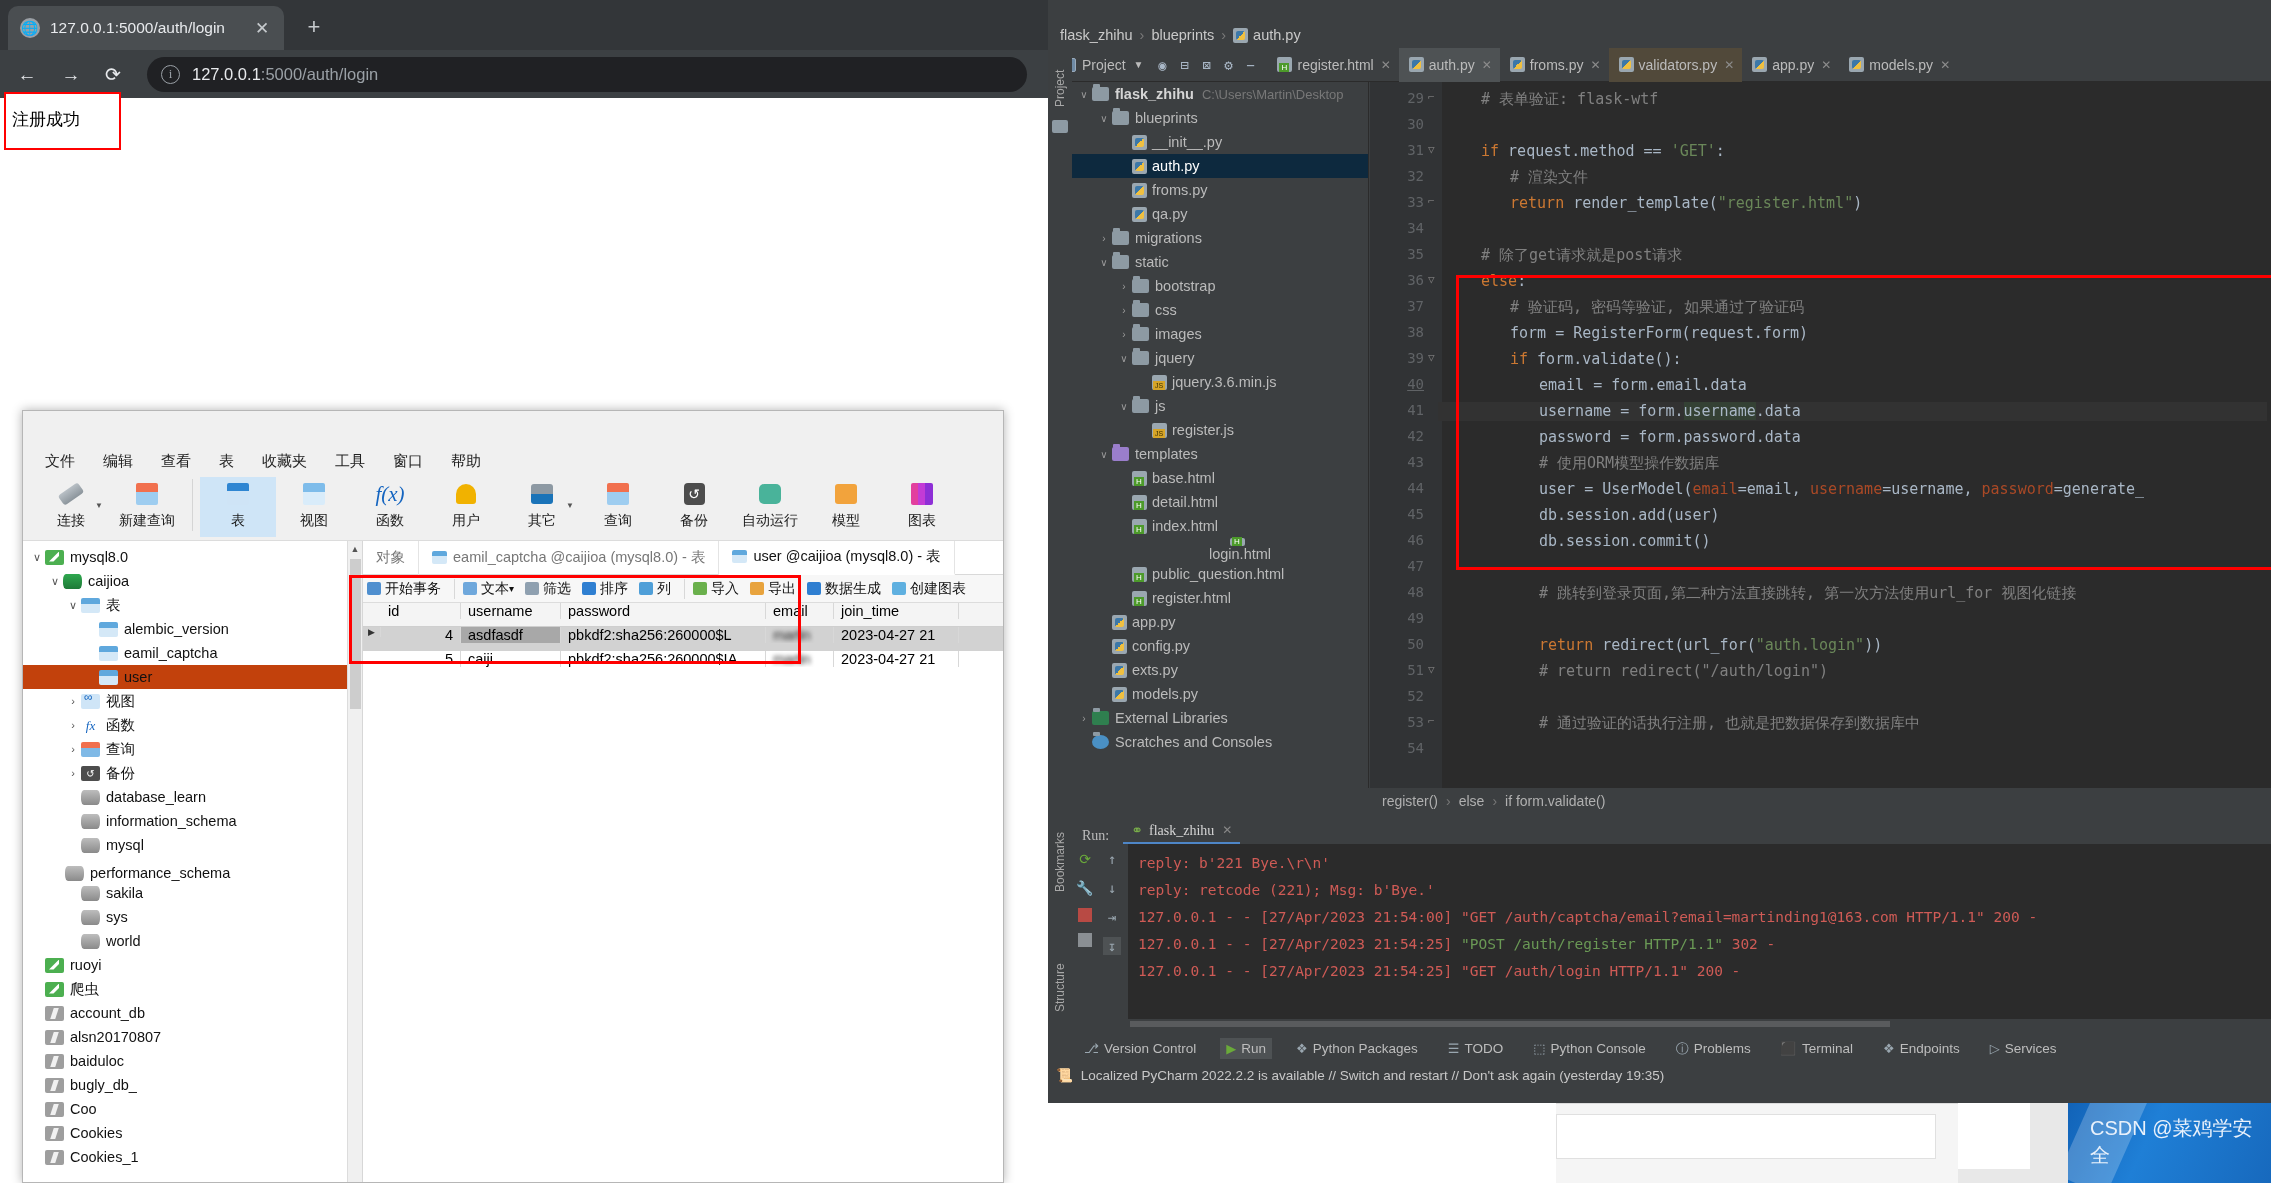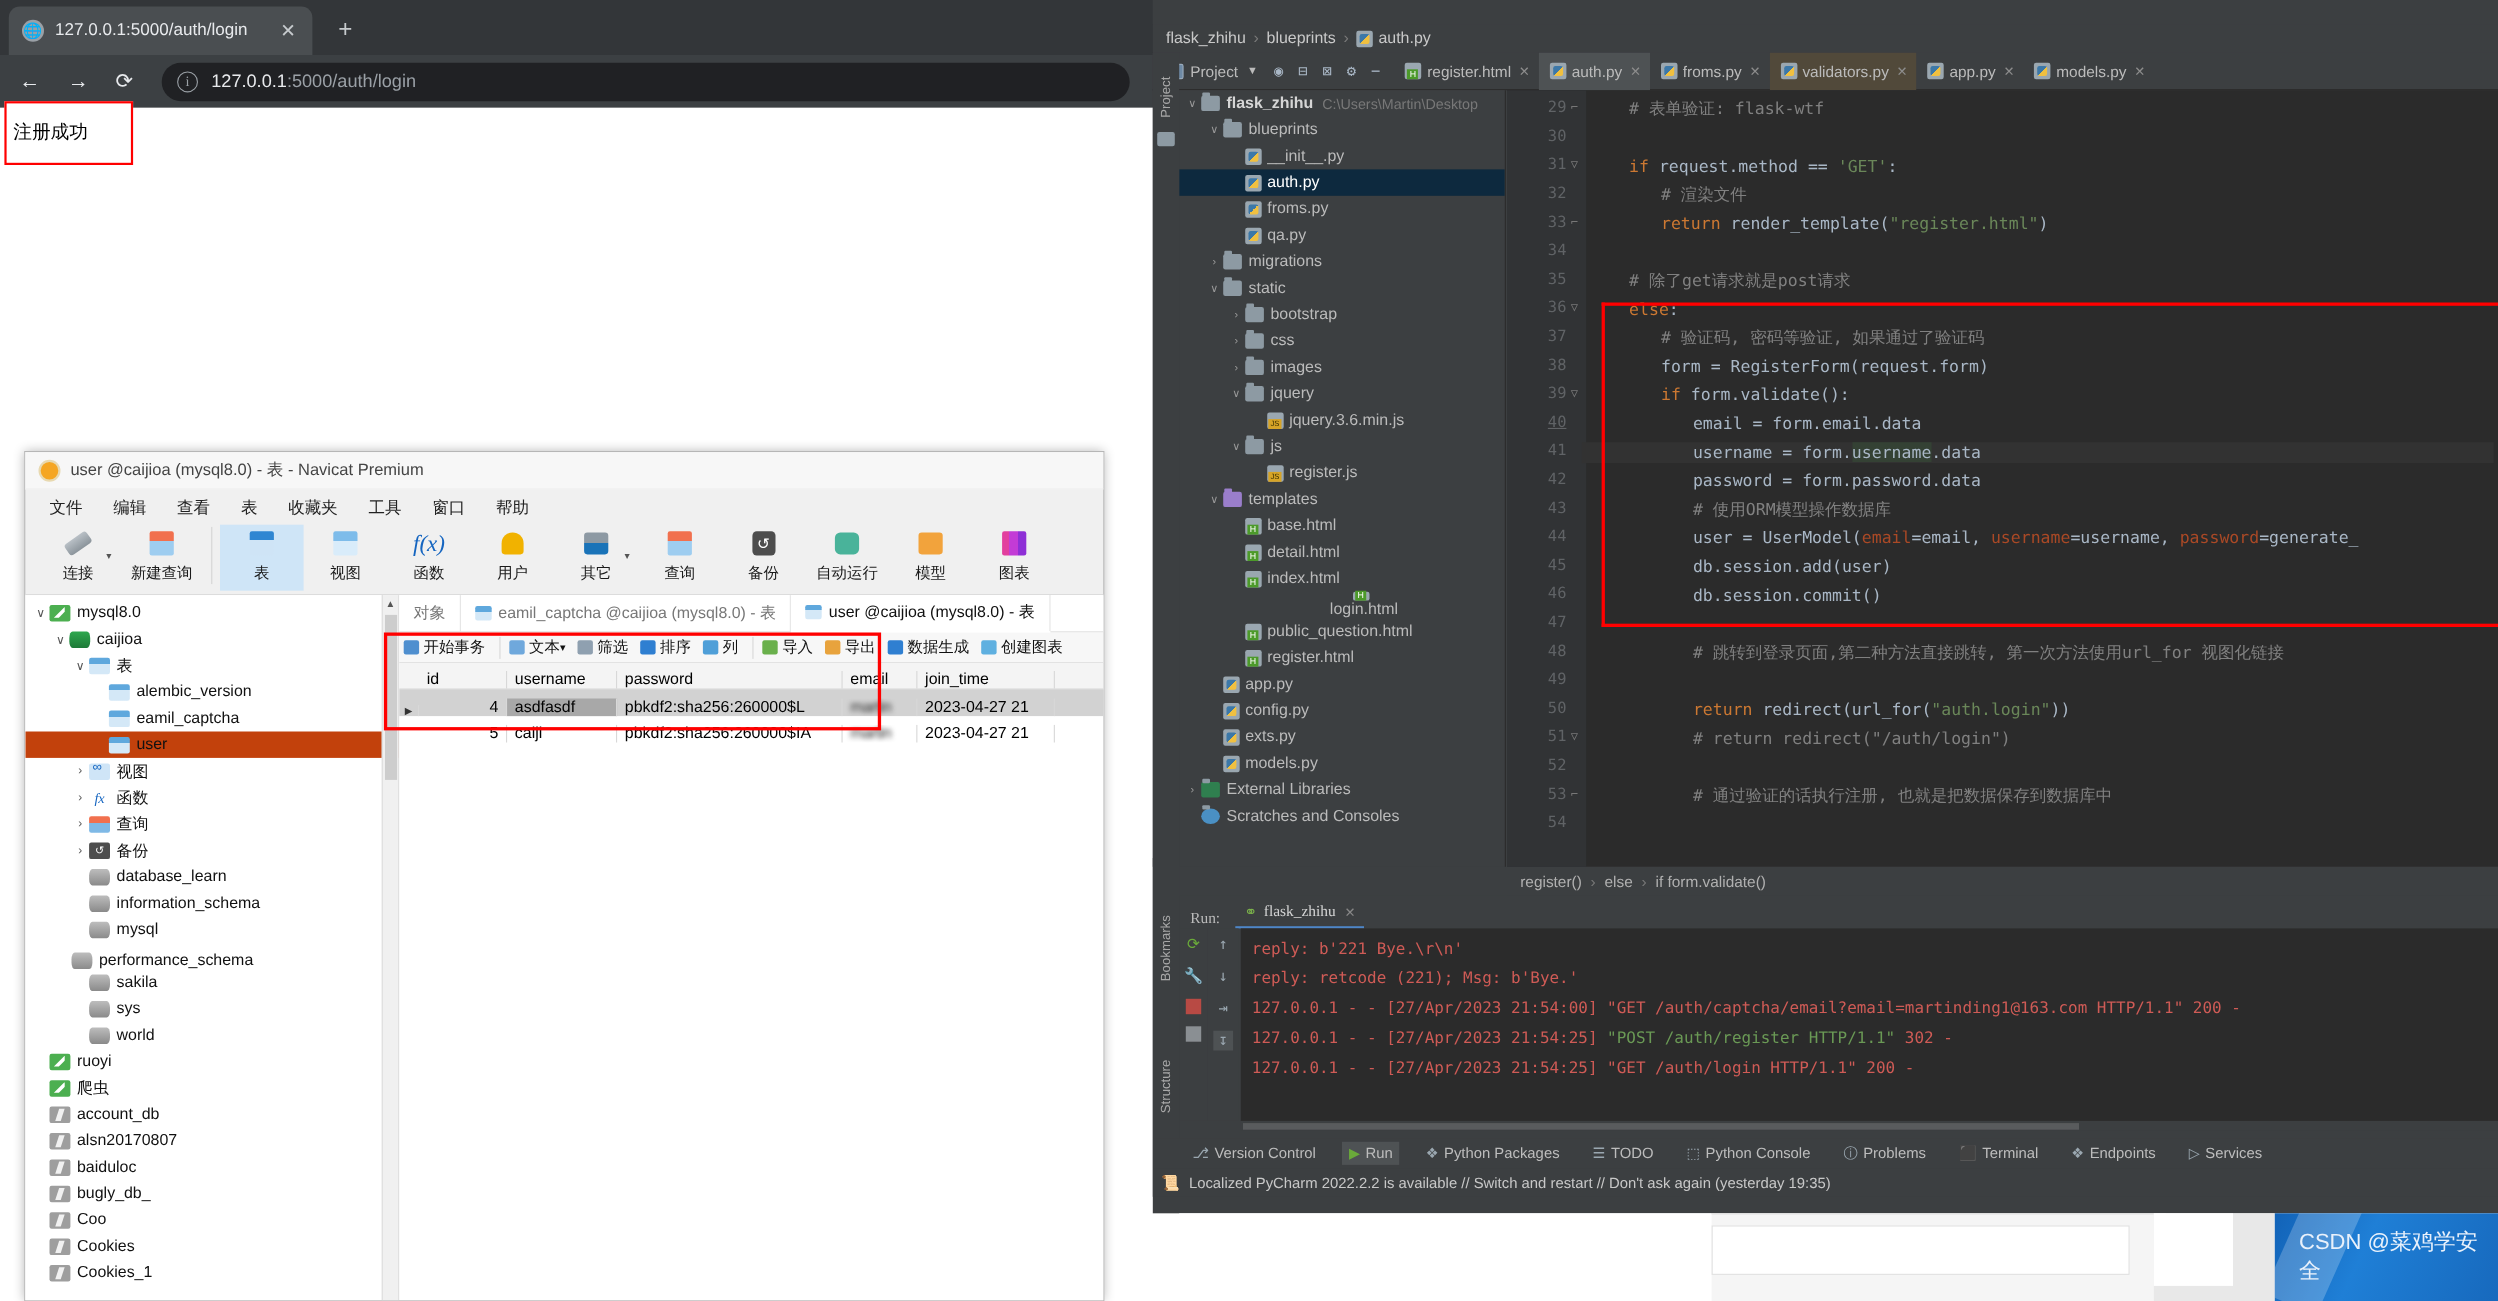--- a/index.html
+++ b/index.html
@@ -104,21 +104,21 @@
     border:3px solid #ff0000; pointer-events:none; }
 
   .grid-toolbar { height:28px; display:flex; align-items:center; font-size:14px; color:#111;
     background:#f7f7f7; border-bottom:1px solid #dcdcdc; padding-left:4px; white-space:nowrap;
     overflow:hidden; }
   .gt { display:flex; align-items:center; margin-right:11px; }
   .gt i { display:inline-block; width:14px; height:13px; margin-right:4px; border-radius:2px; }
   .gt-sep { width:1px; height:20px; background:#d8d8d8; margin:0 8px 0 2px; }
 
   .grid { width:100%; }
-  .grow { display:flex; height:24px; align-items:flex-end; font-size:14.5px; }
+  .grow { display:flex; height:24px; align-items:flex-start; font-size:14.5px; }
   .ghead { background:#f4f4f4; border-bottom:1px solid #cfcfcf; }
   .gcell { border-right:1px solid #d8d8d8; padding:0 7px; display:flex; align-items:center;
     overflow:hidden; white-space:nowrap; }
   .gcell.num { justify-content:flex-end; }
   .c-mark { width:18px; flex:0 0 auto; border-right:1px solid #d8d8d8; display:flex;
     align-items:center; justify-content:center; font-size:9px; color:#333; }
   .c-id { width:80px; flex:0 0 auto; }
   .c-user { width:100px; flex:0 0 auto; }
   .c-pass { width:205px; flex:0 0 auto; }
   .c-email { width:68px; flex:0 0 auto; }
@@ -274,24 +274,20 @@
       </div>
     </div>
     <div class="chrome-page">
       <div class="page-flash">
         <span>注册成功</span>
       </div>
     </div>
   </div>
 
   <div class="nav-win">
-    <div class="nav-titlebar">
-      <div class="nav-logo"></div>
-      <div class="nav-title">user @caijioa (mysql8.0) - 表 - Navicat Premium</div>
-    </div>
     <div class="nav-menubar" id="nav-menus">
         <div>文件</div>
         <div>编辑</div>
         <div>查看</div>
         <div>表</div>
         <div>收藏夹</div>
         <div>工具</div>
         <div>窗口</div>
         <div>帮助</div>
       </div>

